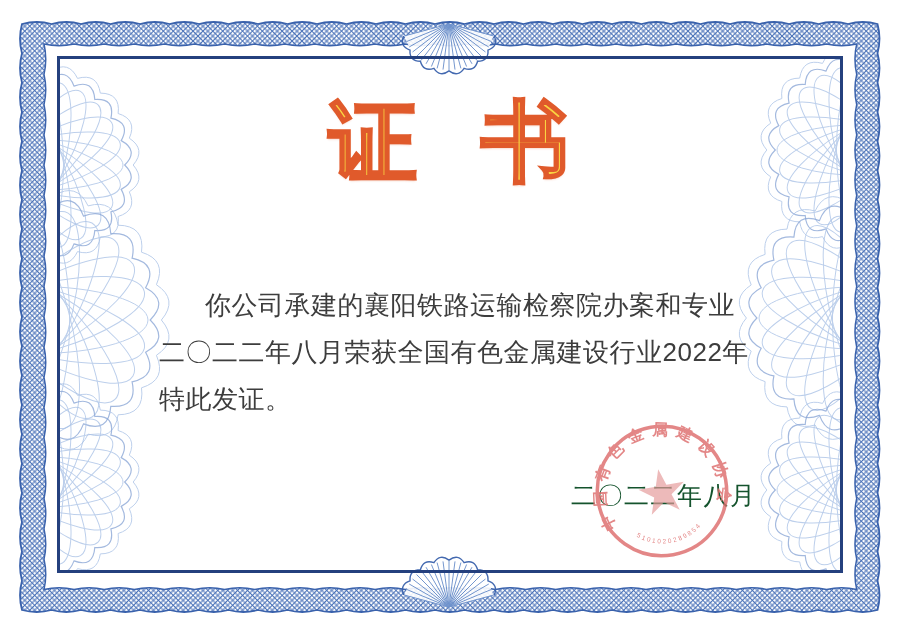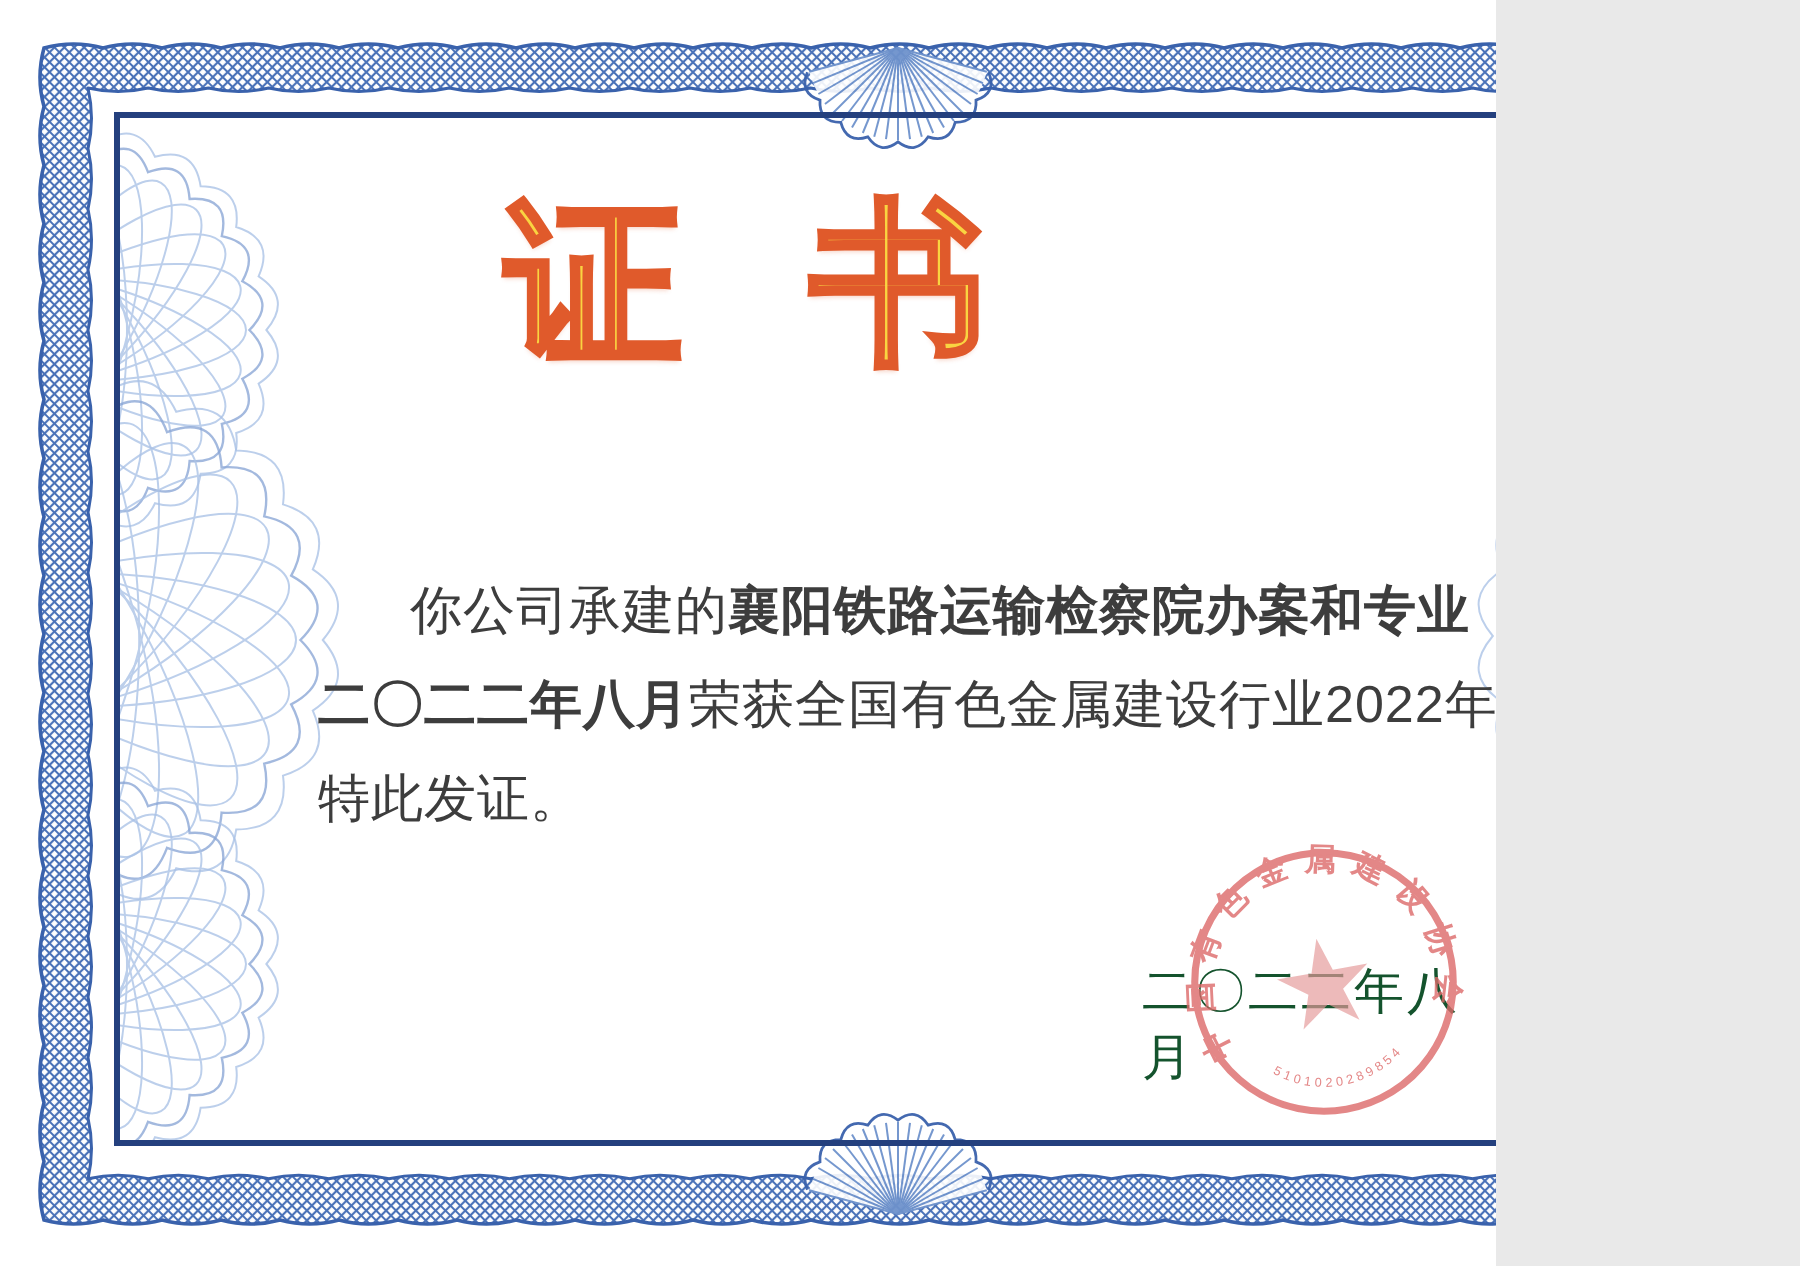--- a/index.html
+++ b/index.html
@@ -1,17 +1,17 @@
 <!DOCTYPE html>
 <html style="--title-fill: #f9d441; --title-outline: #e05a2b; --text-color: #3d3d3d; --seal-red: #dd6a6a;"><head>
 <meta charset="utf-8">
 <style>
   html,body{margin:0;padding:0;background:#e9e9e9;}
   .page{
-    position:relative;width:748px;height:633px;background:#fff;overflow:hidden;
+    position:relative;width:900px;height:633px;background:#fff;overflow:hidden;
     font-family:"Liberation Sans","DejaVu Sans",sans-serif;
   }
   #deco{position:absolute;left:0;top:0;width:900px;height:633px;z-index:0;}
   .title{
     position:absolute;left:0;top:94px;width:100%;text-align:center;z-index:2;
     font-size:88px;font-weight:700;line-height:1.1;
     color:var(--title-fill);
     -webkit-text-stroke:2.5px var(--title-outline);
     text-shadow:0 2px 2px rgba(224,90,43,.25);
     letter-spacing:2px;
@@ -20,21 +20,21 @@
   .recipient{
     position:absolute;left:162px;top:226px;z-index:2;
     font-size:25px;letter-spacing:1px;color:var(--text-color);font-weight:500;
   }
   .bodytext{
     position:absolute;left:159px;top:282px;width:660px;z-index:2;
     font-size:26px;color:var(--text-color);font-weight:500;letter-spacing:.5px;
   }
   .bodytext p{margin:0;height:47px;line-height:47px;white-space:nowrap;}
   .bodytext p.indent{text-indent:46px;}
-  .bodytext b{font-weight:700;}
+  .bodytext b{font-weight:400;}
   .date{
     position:absolute;left:571px;top:479px;z-index:2;
     font-size:25px;letter-spacing:1.5px;color:#14532d;
     font-family:"Liberation Serif","DejaVu Serif",serif;
   }
   .seal{
     position:absolute;left:591px;top:420px;width:142px;height:142px;z-index:3;
     transform:rotate(-10deg);opacity:.8;
   }
   .seal .seal-ring{fill:none;stroke:var(--seal-red);stroke-width:5;}

